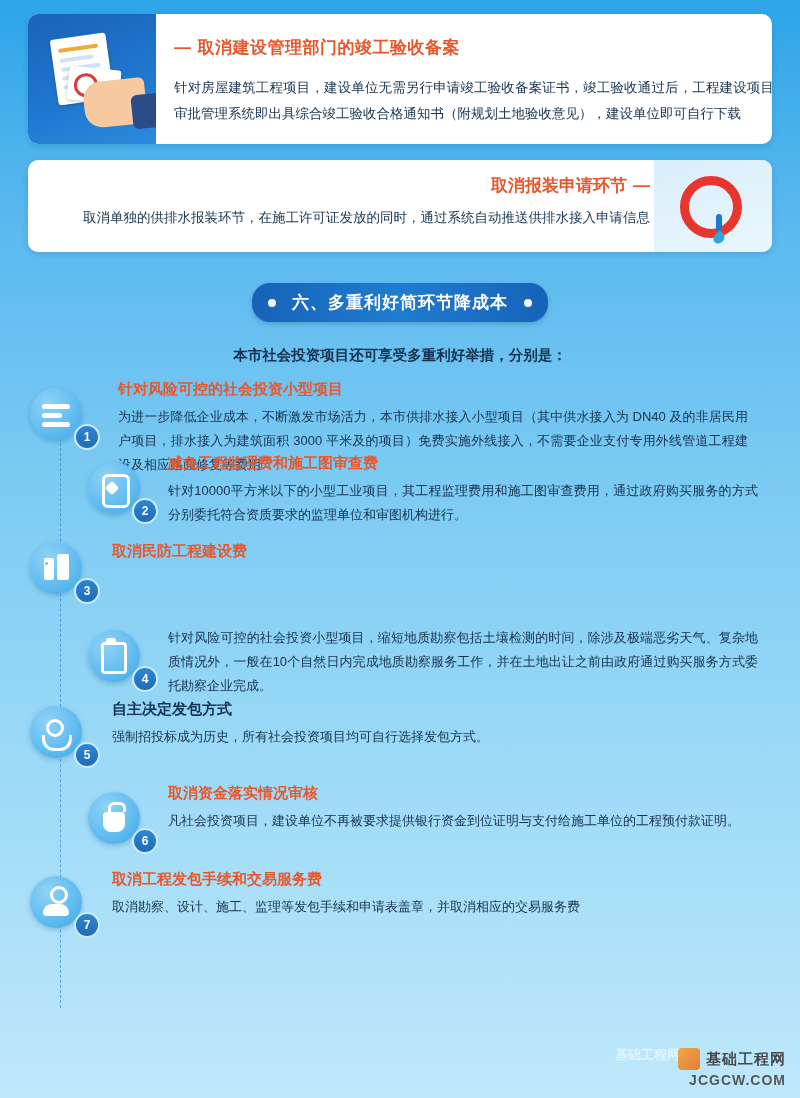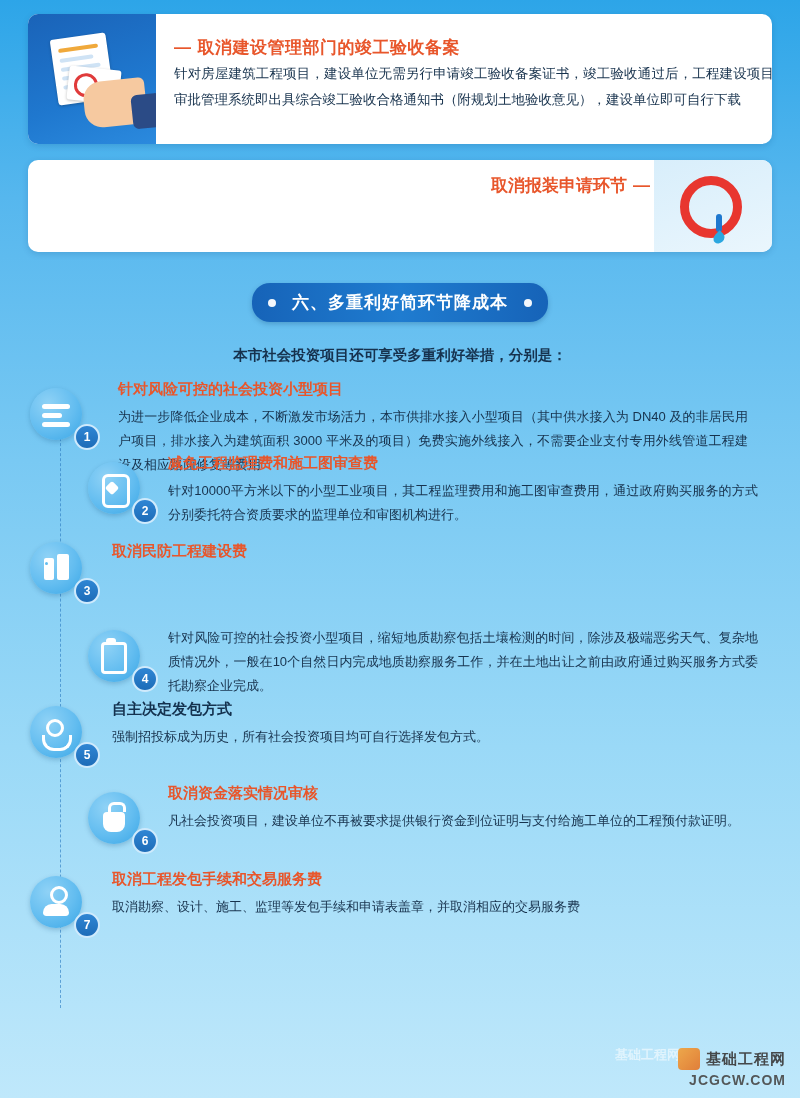--- a/index.html
+++ b/index.html
@@ -42,21 +42,21 @@
   .stamp-red{position:absolute;left:6px;top:6px;width:18px;height:18px;border:3px solid #e03b3b;border-radius:50%;}
   .hand{
     position:absolute;left:56px;top:66px;width:62px;height:46px;background:#f6c9a0;
     border-radius:18px 6px 10px 18px;transform:rotate(-6deg);
   }
   .cuff{position:absolute;left:104px;top:80px;width:30px;height:34px;background:#2b4b86;border-radius:6px;transform:rotate(-6deg);}
 
   .card1-body{position:absolute;left:146px;top:22px;width:600px;}
   .c1-title{color:#e8562b;font-size:17px;font-weight:bold;letter-spacing:.5px;}
   .c1-title .dash{color:#e8562b;margin-right:6px;}
-  .c1-text{margin-top:2px;color:#17324d;font-size:13.5px;line-height:26px;text-align:justify;}
+  .c1-text{margin-top:16px;color:#17324d;font-size:13.5px;line-height:26px;text-align:justify;}
 
   .card2-body{position:absolute;left:22px;top:14px;width:600px;text-align:right;}
   .c2-title{color:#e8562b;font-size:17px;font-weight:bold;}
   .c2-title .dash{color:#e8562b;margin-left:6px;}
   .c2-text{margin-top:8px;color:#17324d;font-size:13.5px;line-height:26px;}
   .card2-img{position:absolute;right:0;top:0;width:118px;height:92px;border-radius:0 10px 10px 0;
     background:linear-gradient(160deg,#d8eefb 0%,#eaf6fd 100%);overflow:hidden;}
   .valve-ring{position:absolute;right:30px;top:16px;width:44px;height:44px;border:9px solid #e8362f;border-radius:50%;}
   .valve-stem{position:absolute;right:50px;top:54px;width:6px;height:18px;background:#1f78cf;border-radius:3px;}
   .valve-drop{position:absolute;right:48px;top:72px;width:10px;height:12px;background:#2ba7e0;border-radius:0 50% 50% 50%;transform:rotate(45deg);}
@@ -138,20 +138,21 @@
       </div>
       <div class="c1-text">针对房屋建筑工程项目，建设单位无需另行申请竣工验收备案证书，竣工验收通过后，工程建设项目审批管理系统即出具综合竣工验收合格通知书（附规划土地验收意见），建设单位即可自行下载</div>
     </div>
   </div>
 
   <div class="card" id="card2">
     <div class="card2-body">
       <div class="c2-title">
         <span>取消报装申请环节</span><span class="dash">—</span>
       </div>
+      <div class="c2-text">取消单独的供排水报装环节，在施工许可证发放的同时，通过系统自动推送供排水接入申请信息</div>
     </div>
     <div class="card2-img">
       <div class="valve-ring"></div>
       <div class="valve-stem"></div>
       <div class="valve-drop"></div>
     </div>
   </div>
 
   <div class="sect-wrap">
     <div class="sect-pill">

